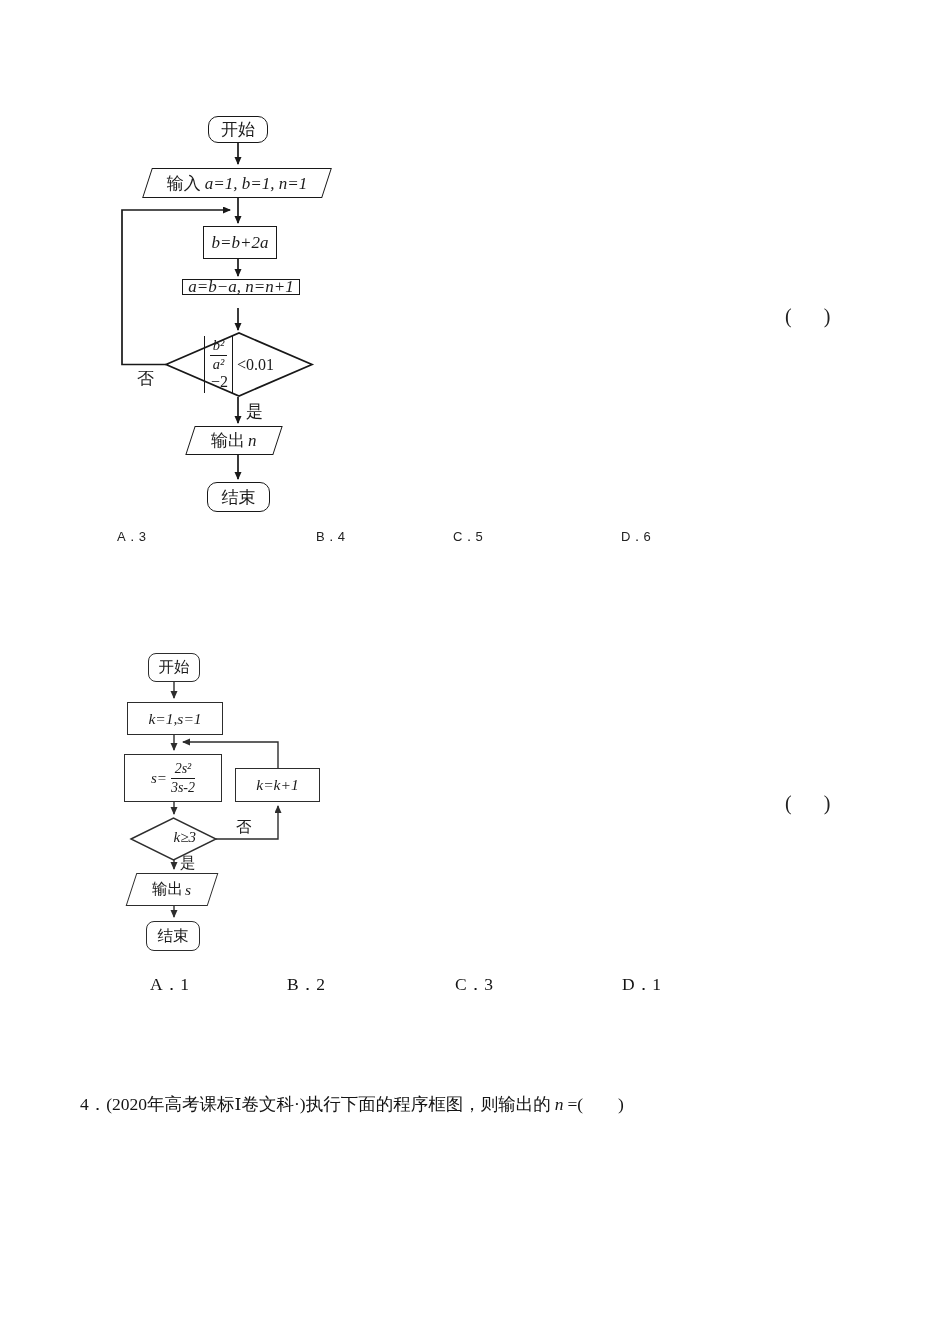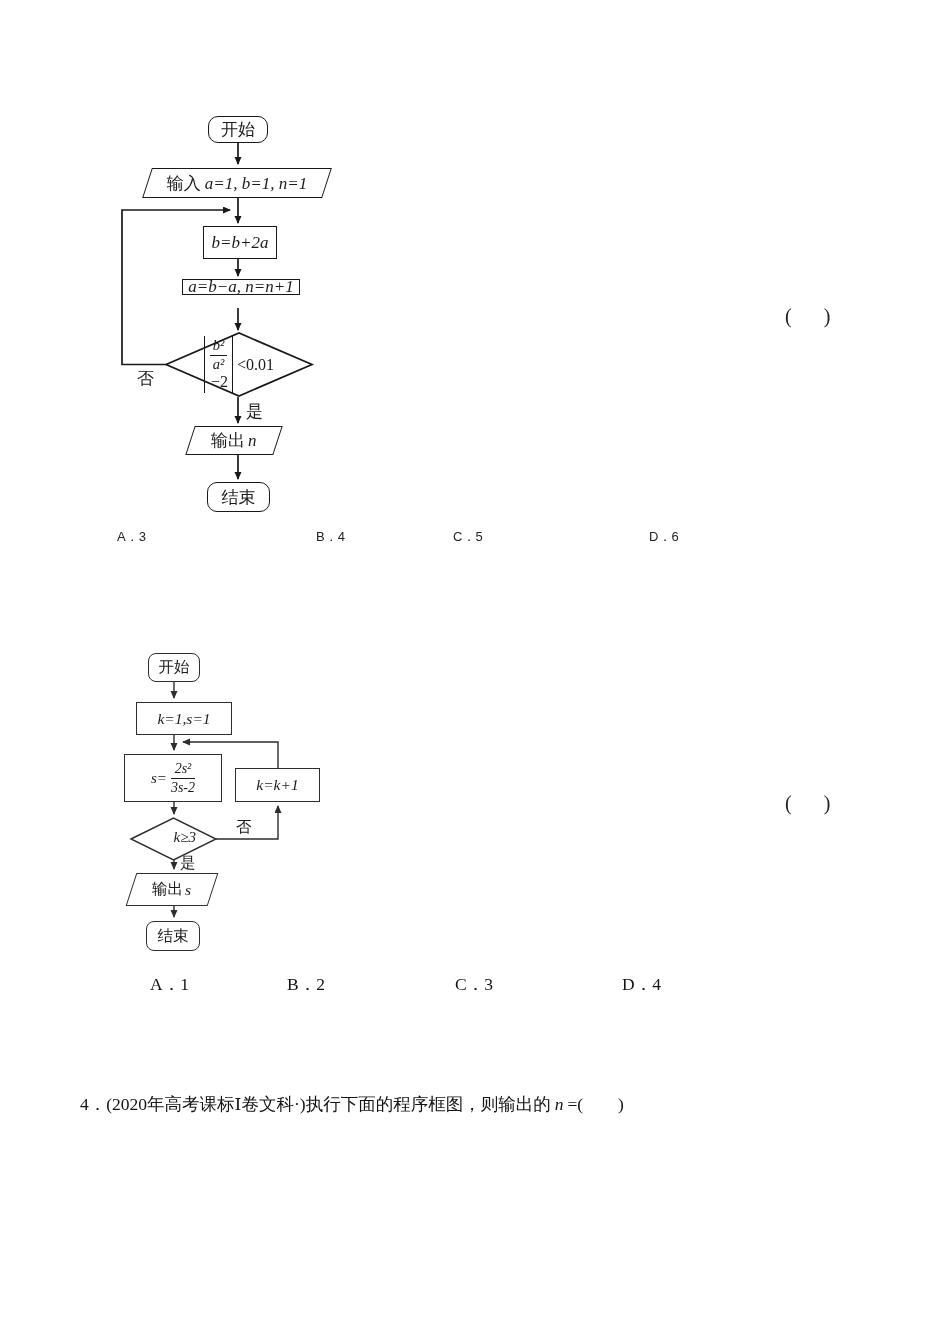--- a/index.html
+++ b/index.html
@@ -115,21 +115,21 @@
   </div>
 
   <div class="paren" style="left:785px;top:305px;">
     <span>(</span><span class="close">)</span>
   </div>
 
   <div class="answer-row row-sans" style="top:528px;">
     <span class="opt" style="left:117px;">A．3</span>
     <span class="opt" style="left:297px;margin-left:19px;">B．4</span>
     <span class="opt" style="left:453px;">C．5</span>
-    <span class="opt" style="left:621px;margin-left:28px;">D．6</span>
+    <span class="opt" style="left:621px;">D．6</span>
   </div>
 
 
   <div class="fc c2" style="left:110px;top:645px;width:230px;height:330px;">
     <svg width="230" height="330" viewBox="0 0 230 330">
       <defs>
         <marker id="a2" markerWidth="9" markerHeight="8" refX="7" refY="3.5" orient="auto" markerUnits="userSpaceOnUse">
           <path d="M0,0L8,3.5L0,7Z" fill="#2d2d2d"></path>
         </marker>
       </defs>
@@ -142,21 +142,21 @@
         <path d="M106,194 L168,194 L168,161" marker-end="url(#a2)"></path>
         <path d="M168,123 L168,97 L73,97" marker-end="url(#a2)"></path>
         <polygon points="21,194 63.5,173 106,194 63.5,215"></polygon>
       </g>
     </svg>
 
     <div class="node round" style="left:38px;top:8px;width:52px;height:29px;border-radius:8px;">
       <span class="cjk">开始</span>
     </div>
 
-    <div class="node" style="left:26px;top:57px;width:96px;height:33px;">
+    <div class="node" style="left:17px;top:57px;width:96px;height:33px;">
       <span class="math">k=1,s=1</span>
     </div>
 
     <div class="node" style="left:14px;top:109px;width:98px;height:48px;">
       <span class="sbox-wrap">
         <span class="math">s=</span>
         <span class="frac">
           <span class="top math">2s²</span>
           <span class="bot math">3s-2</span>
         </span>
@@ -185,20 +185,20 @@
   </div>
 
   <div class="paren" style="left:785px;top:792px;">
     <span>(</span><span class="close">)</span>
   </div>
 
   <div class="answer-row row-serif" style="top:972px;">
     <span class="opt" style="left:150px;">A．1</span>
     <span class="opt" style="left:287px;">B．2</span>
     <span class="opt" style="left:455px;">C．3</span>
-    <span class="opt" style="left:622px;">D．4</span>
+    <span class="opt" style="left:622px;">D．1</span>
   </div>
 
   <div class="qline" style="left:80px;top:1092px;">
     <span>4．</span><span>(2020年高考课标Ⅰ卷文科·)执行下面的程序框图，则输出的</span><span class="var">n</span><span>=(　　)</span>
   </div>
 
 </div>
 
 </body></html>

